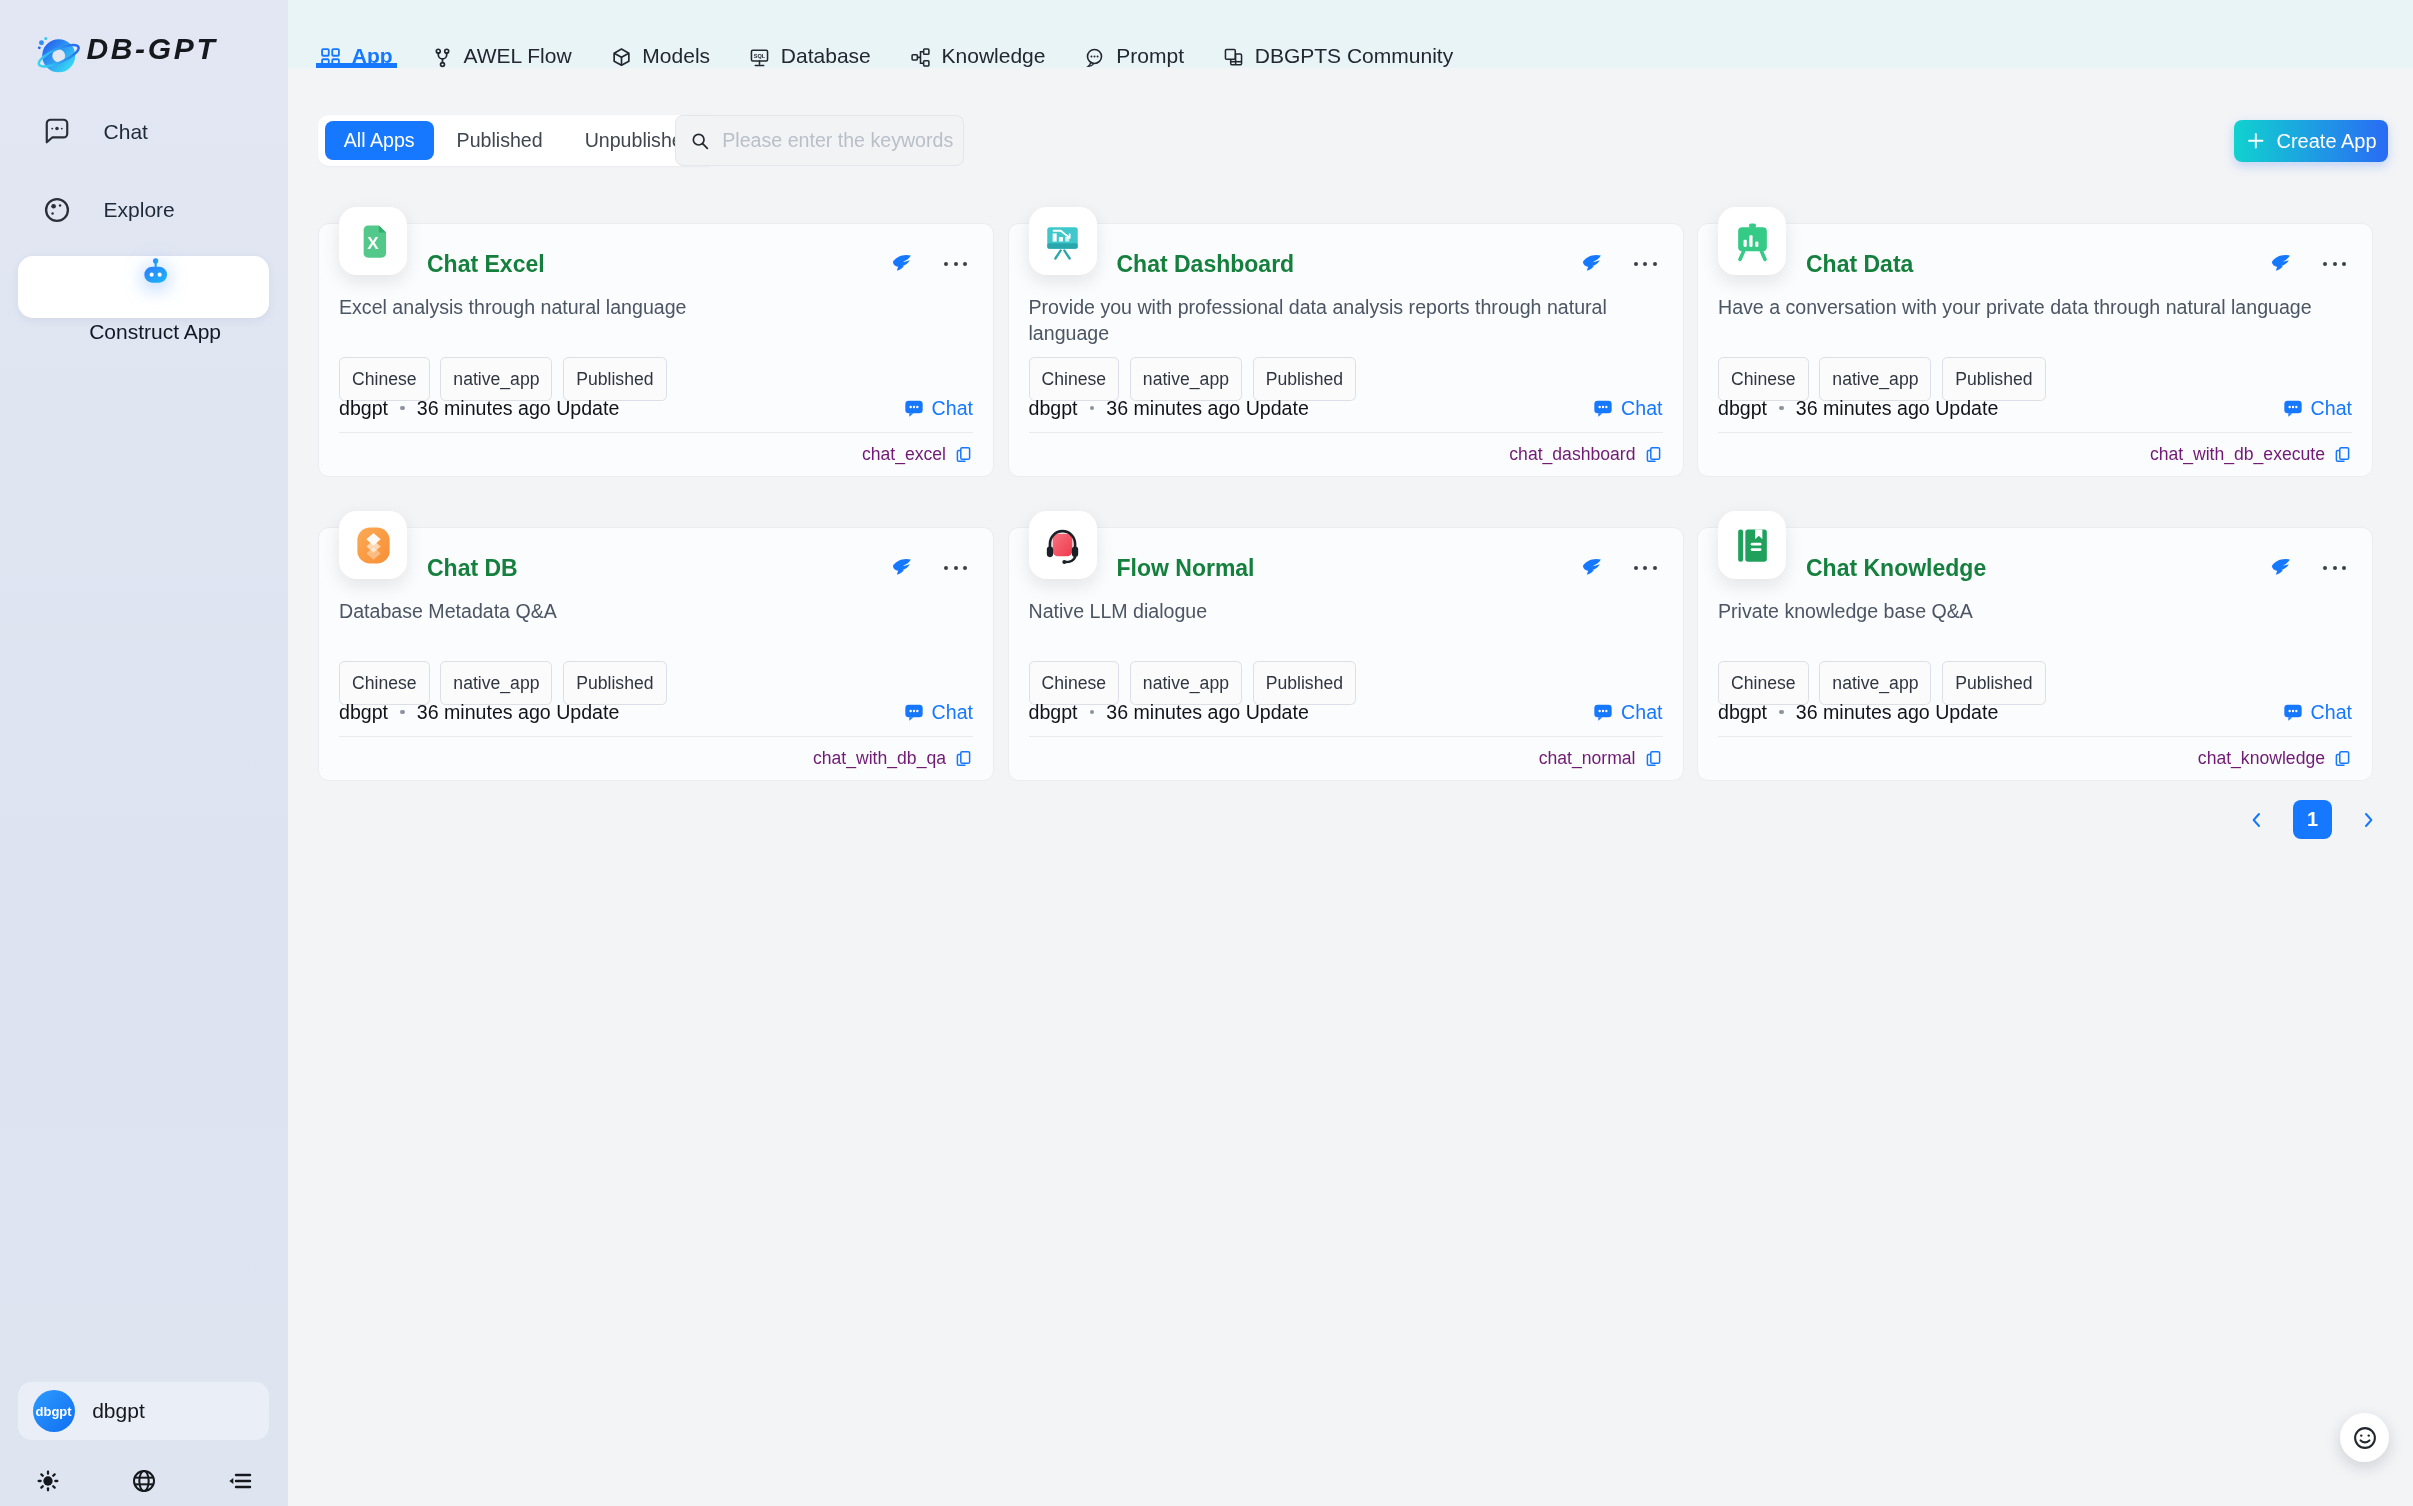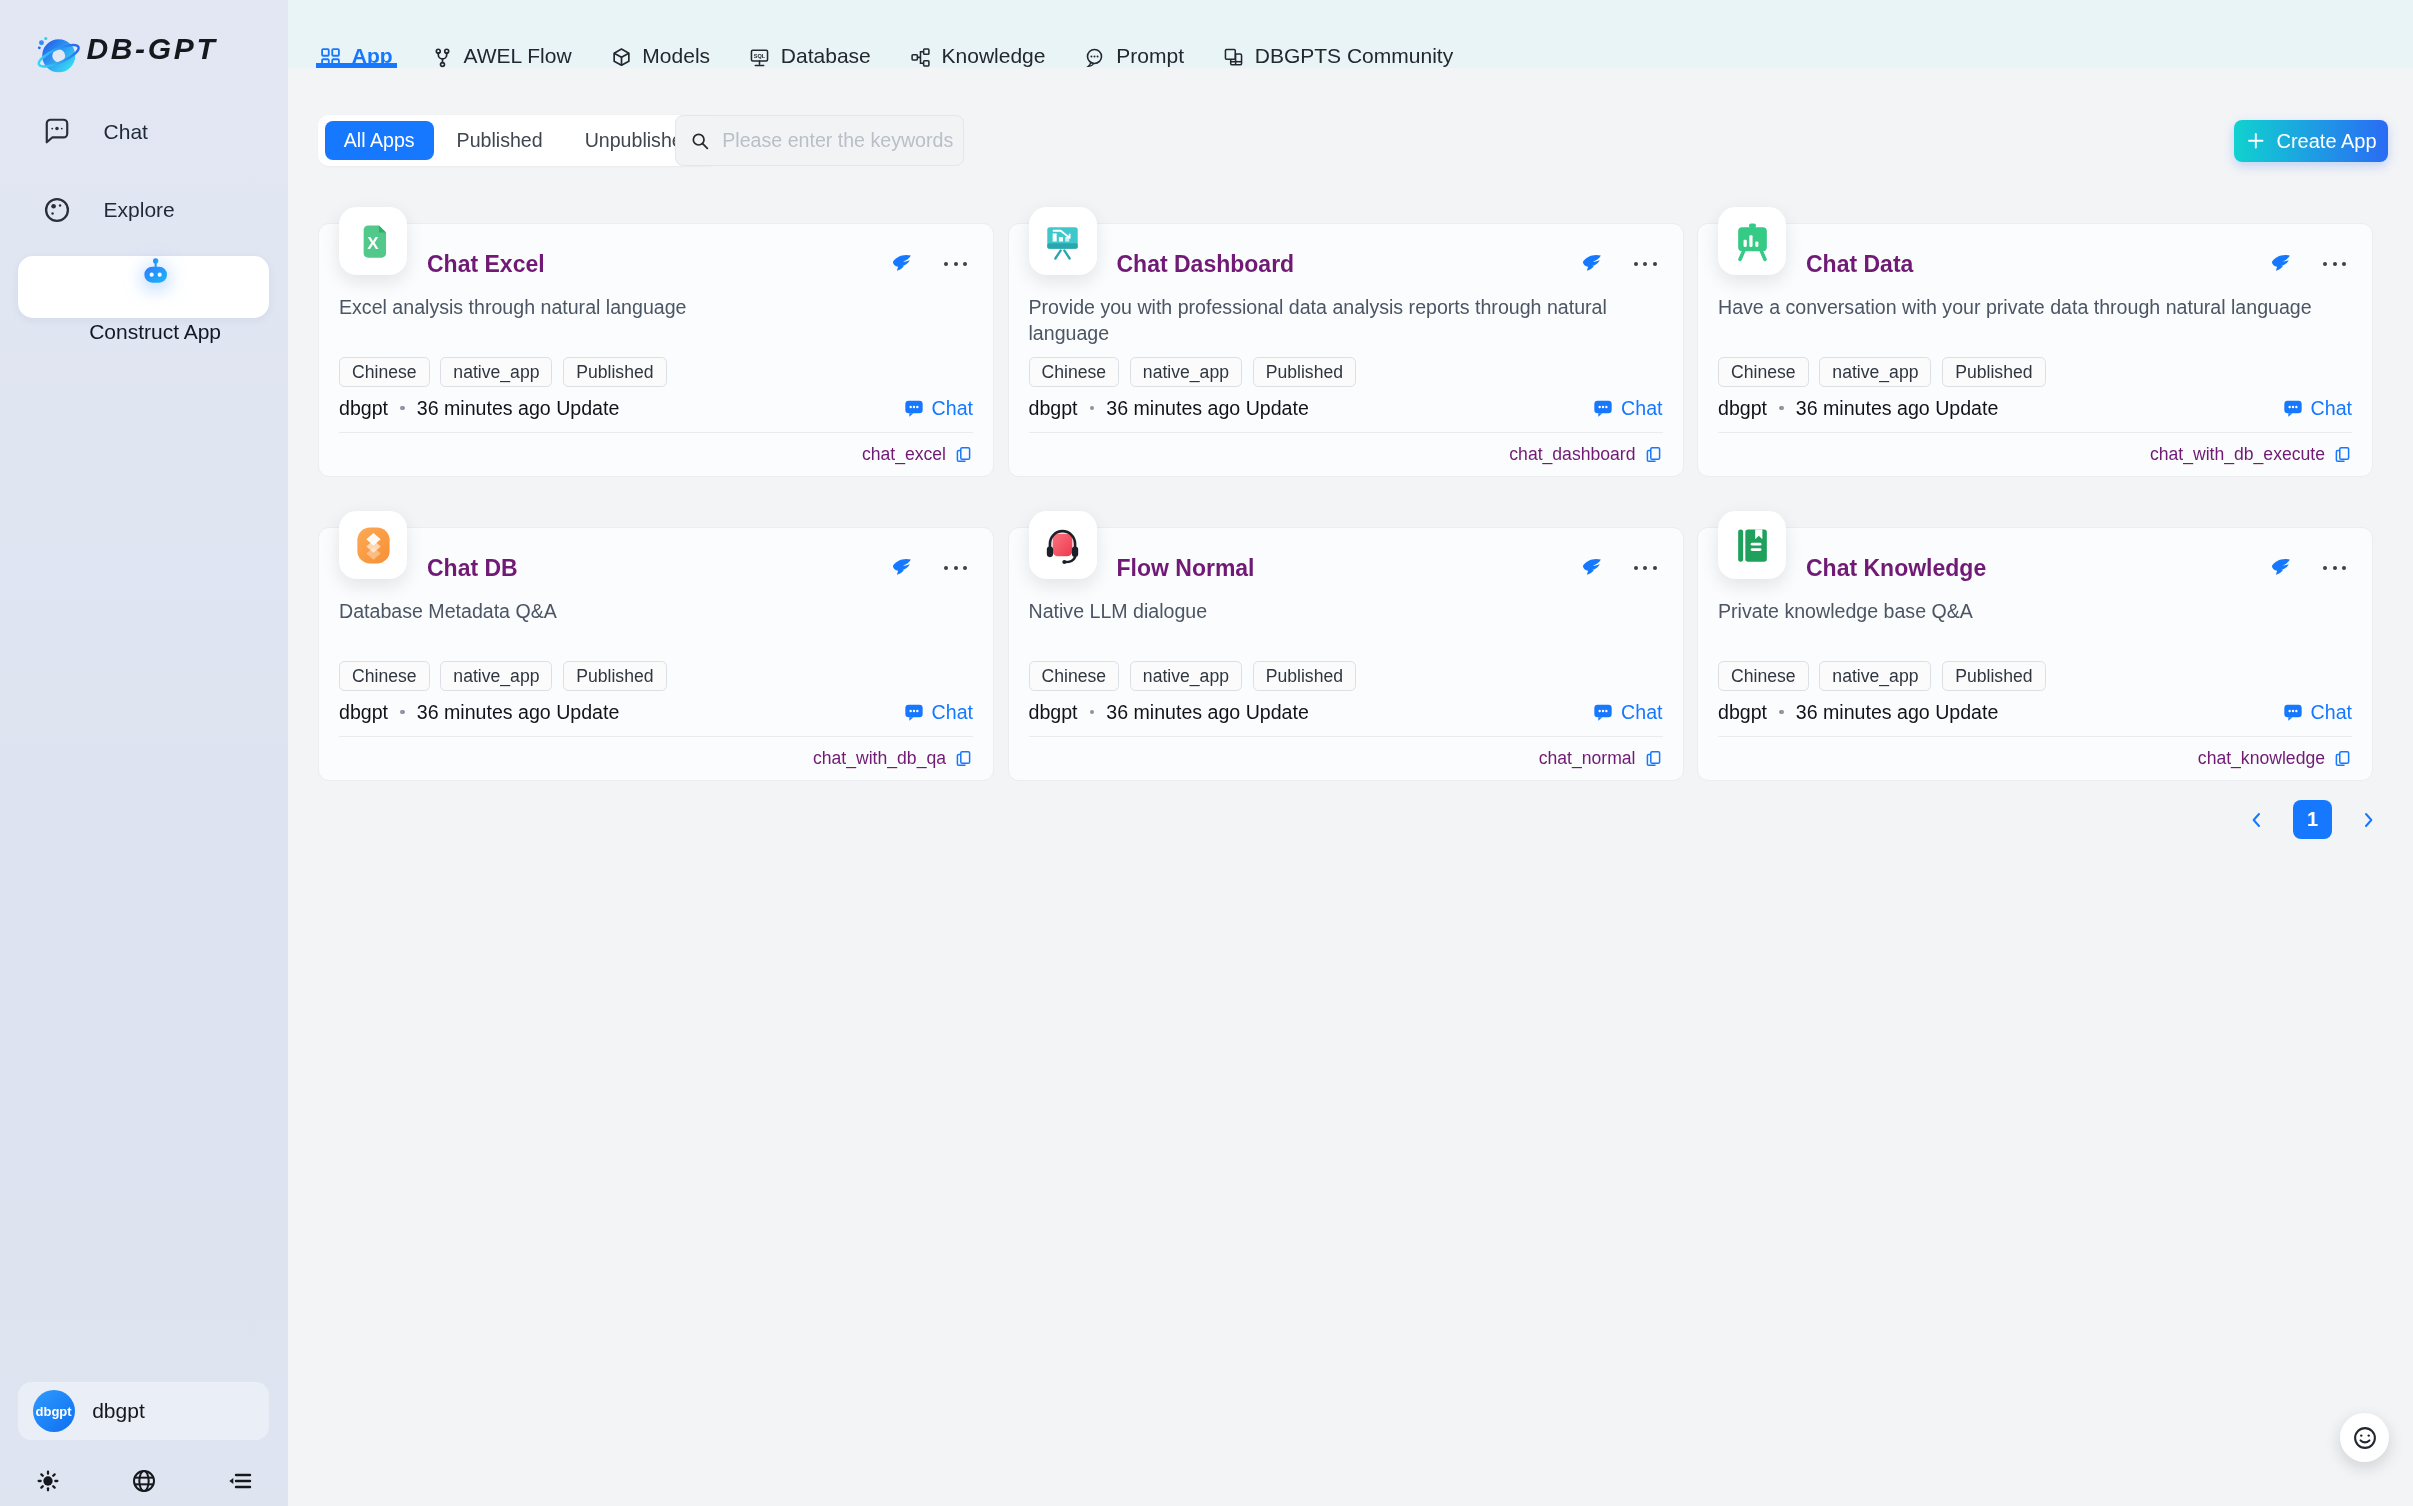--- a/index.html
+++ b/index.html
@@ -45,27 +45,27 @@
   .create-btn{position:absolute;right:25px;top:52px;width:154px;height:42px;border-radius:8px;border:none;cursor:pointer;
     background:linear-gradient(90deg,#10d2cf 0%,#2a6bf5 100%);color:#fff;display:flex;align-items:center;justify-content:center;gap:9.5px;
     font-size:20px;font-family:inherit;box-shadow:0 4px 10.8px rgba(42,107,245,.25);}
 
   
   .grid{position:absolute;left:30px;top:155px;display:grid;grid-template-columns:repeat(3,676px);gap:50px 13.5px;}
   .card{position:relative;width:676px;height:254px;background:#fbfcfd;border:0.7px solid #ececf1;
     border-radius:10.8px;box-sizing:border-box;cursor:pointer;}
   .icon-box{position:absolute;left:20px;top:-17px;width:68px;height:68px;background:#ffffff;border-radius:17.6px;
     box-shadow:0 6.8px 17.6px rgba(15,23,42,.10);display:flex;align-items:center;justify-content:center;}
-  .card-title{position:absolute;left:108px;top:27px;font-size:23px;font-weight:700;color:#701a75;}
+  .card-title{position:absolute;left:108px;top:27px;font-size:23px;font-weight:700;color:#15803d;}
   .card-actions{position:absolute;top:28px;right:26px;display:flex;align-items:center;gap:31px;}
   .dots{display:flex;gap:5.4px;align-items:center;cursor:pointer;}
   .dots i{width:4px;height:4px;border-radius:50%;background:#3a3f47;}
   .card-desc{position:absolute;left:20px;top:70px;right:20px;font-size:19.6px;color:#4b5563;line-height:1.35;}
   .card-tags{position:absolute;left:20px;top:133px;display:flex;gap:10.8px;}
-  .chip{height:30px;border:0.7px solid #dcdfe6;background:#fbfbfc;border-radius:5.4px;display:flex;align-items:center;
+  .chip{height:44px;border:0.7px solid #dcdfe6;background:#fbfbfc;border-radius:5.4px;display:flex;align-items:center;
     padding:0 12px;font-size:17.6px;color:#2f3640;box-sizing:border-box;}
   .card-meta{position:absolute;left:20px;right:20px;top:169px;height:30px;display:flex;justify-content:space-between;align-items:center;}
   .meta-left{display:flex;align-items:center;gap:12px;font-size:19.6px;color:#10131a;font-weight:500;}
   .meta-dot{width:4.7px;height:4.7px;border-radius:50%;background:#8c939f;}
   .chat-link{display:flex;align-items:center;gap:8px;color:#1677ff;font-size:19.6px;font-weight:500;cursor:pointer;}
   .card-divider{position:absolute;left:20px;right:20px;top:208px;height:0.7px;background:#e9ebef;}
   .card-footer{position:absolute;right:20px;top:220px;display:flex;align-items:center;gap:8px;font-size:17.6px;color:#701a75;}
   .copy-ic{cursor:pointer;display:flex;}
 
   

